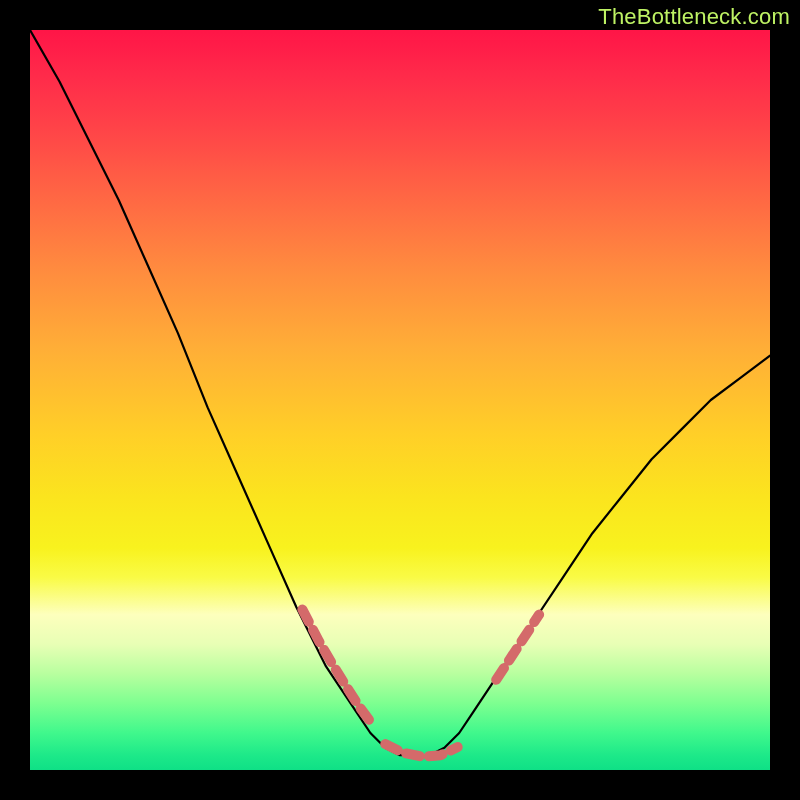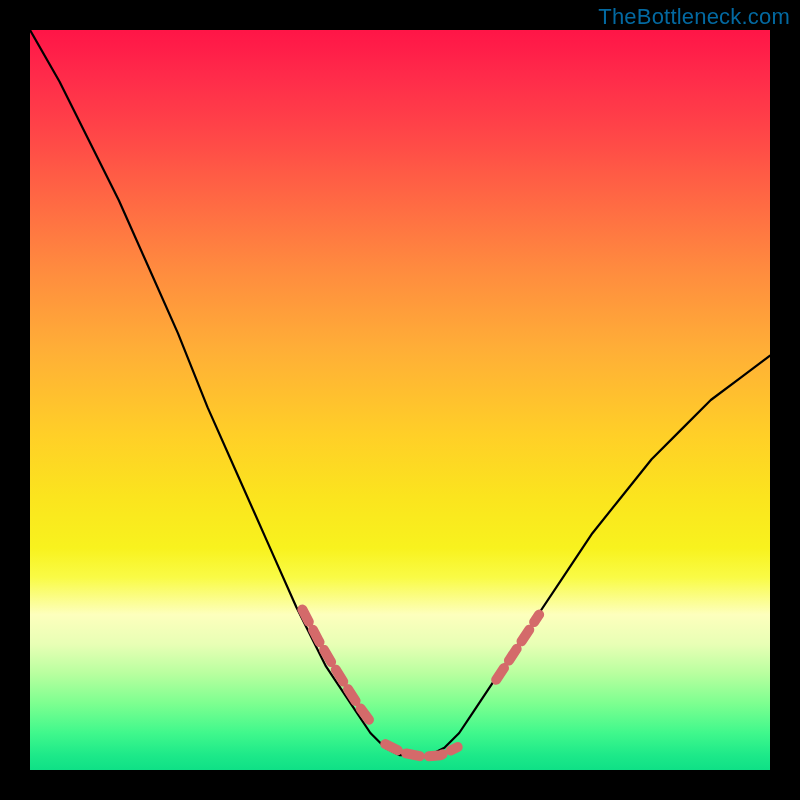--- a/index.html
+++ b/index.html
@@ -10,21 +10,21 @@
     height: 800px;
     background: #000;
   }
   .watermark {
     position: absolute;
     top: 4px;
     right: 10px;
     font-family: Arial, Helvetica, sans-serif;
     font-size: 22px;
     font-weight: 500;
-    color: #0369a1;
+    color: #bef264;
     letter-spacing: 0.2px;
     z-index: 10;
   }
   .plot-area {
     position: absolute;
     left: 30px;
     top: 30px;
     width: 740px;
     height: 740px;
     overflow: hidden;

